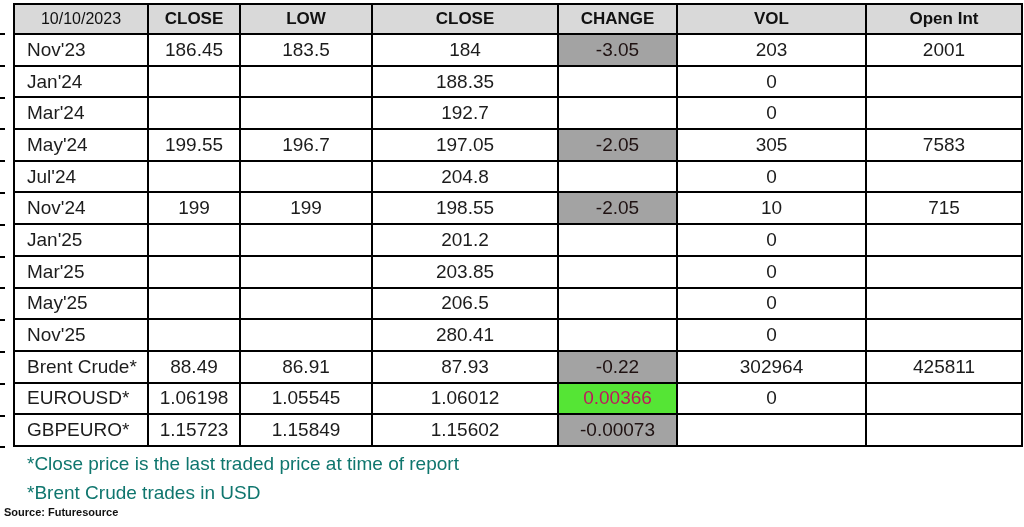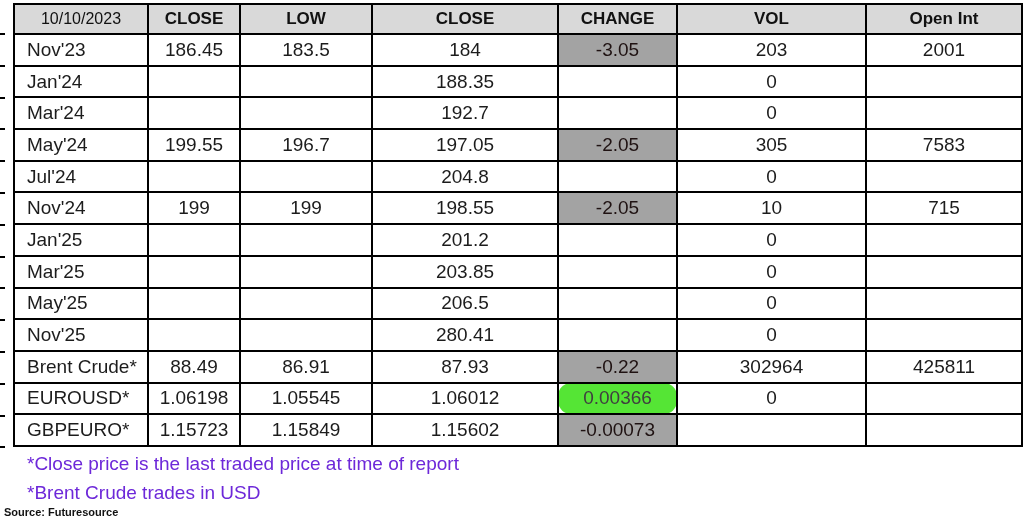--- a/index.html
+++ b/index.html
@@ -54,28 +54,28 @@
     font-size: 19px;
     height: 31.7px;
     color: #1c1c1c;
   }
   table.futures td.label-cell {
     text-align: left;
     padding-left: 12px;
     margin-left: 24px;
   }
   table.futures td.chg.neg { background: #a3a3a3; color: #1f1212; }
-  table.futures td.chg.pos { background: #55E535; color: #404040; border-radius: 13px; }
+  table.futures td.chg.pos { background: #55E535; color: #be185d; }
   .footnotes {
     position: absolute;
     left: 27px;
     top: 449px;
     font-size: 19px;
     line-height: 29px;
-    color: #6d28d9;
+    color: #0f766e;
   }
   .source-line {
     position: absolute;
     left: 4px;
     top: 506px;
     font-size: 11px;
     font-weight: bold;
     color: #111;
   }
 </style>

